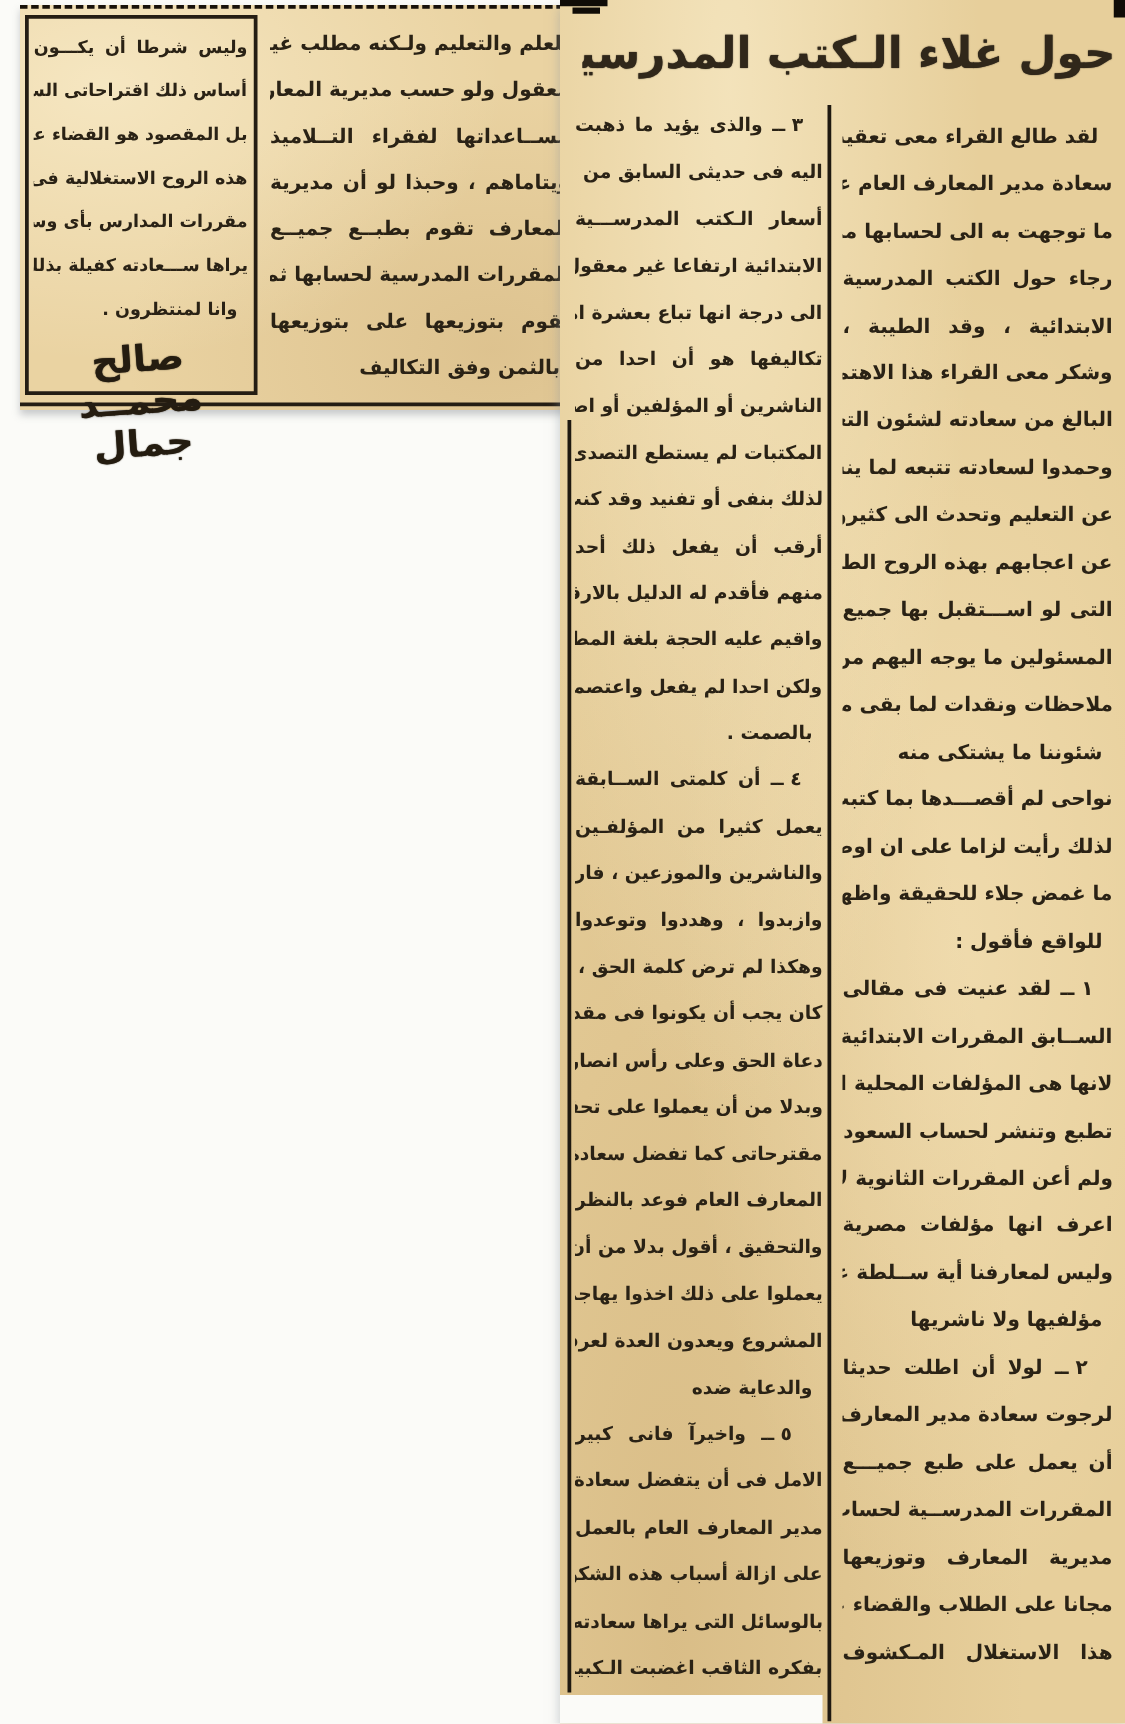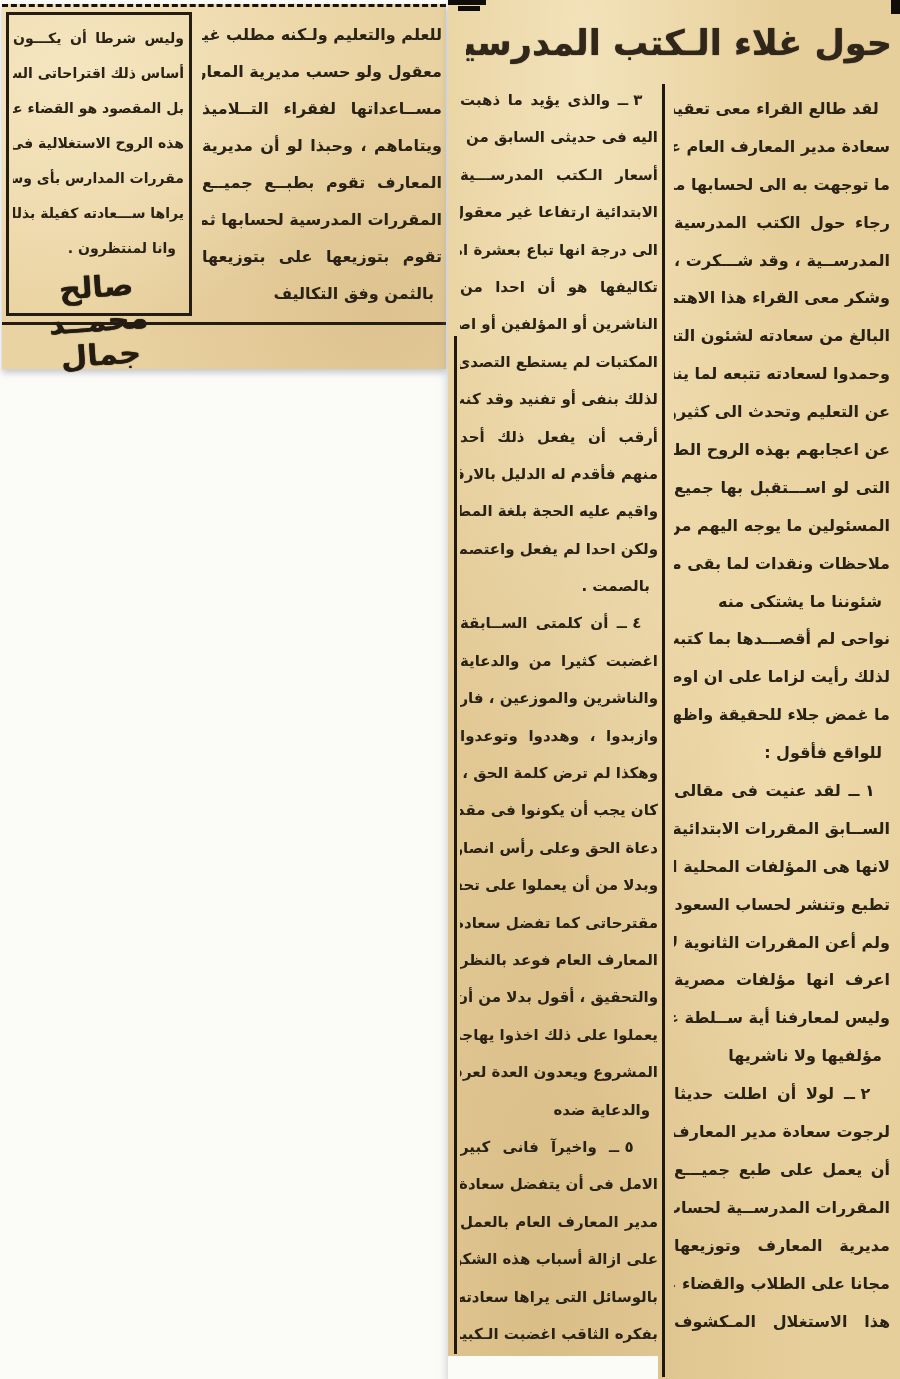--- a/index.html
+++ b/index.html
@@ -3,21 +3,21 @@
 <meta charset="utf-8">
 <style>
   html,body{margin:0;padding:0;background:#fbfbf8;}
   #page{
     position:relative;width:900px;height:1379px;overflow:hidden;
     background:#fbfbf8;direction:rtl;
     font-family:"DejaVu Sans",sans-serif;color:#261f15;
   }
   .clip{position:absolute;}
   .clip-left{
-    left:2px;top:4px;width:444px;height:365px;
+    left:16px;top:4px;width:444px;height:324px;
     background:
       radial-gradient(ellipse at 15% 20%, rgba(255,246,218,.55), transparent 60%),
       radial-gradient(ellipse at 85% 85%, rgba(176,136,76,.22), transparent 55%),
       #ead3a2;
     box-shadow:0 4px 6px rgba(140,145,150,.45);
   }
   .clip-main{
     left:448px;top:0;width:452px;height:1379px;
     background:
       radial-gradient(ellipse at 30% 5%, rgba(255,246,218,.5), transparent 45%),
@@ -113,21 +113,21 @@
         <div class="line">تكاليفها هو أن احدا من</div>
         <div class="line">الناشرين أو المؤلفين أو اصحاب</div>
         <div class="line">المكتبات لم يستطع التصدى</div>
         <div class="line">لذلك بنفى أو تفنيد وقد كنت</div>
         <div class="line">أرقب أن يفعل ذلك أحد</div>
         <div class="line">منهم فأقدم له الدليل بالارقام</div>
         <div class="line">واقيم عليه الحجة بلغة المطابع</div>
         <div class="line">ولكن احدا لم يفعل واعتصموا</div>
         <div class="line end">بالصمت .</div>
         <div class="line">&nbsp;&nbsp;٤ ــ أن كلمتى الســابقة</div>
-        <div class="line">اغضبت كثيرا من والدعاية</div>
+        <div class="line">يعمل كثيرا من المؤلفـين</div>
         <div class="line">والناشرين والموزعين ، فارغوا</div>
         <div class="line">وازبدوا ، وهددوا وتوعدوا</div>
         <div class="line">وهكذا لم ترض كلمة الحق ، من</div>
         <div class="line">كان يجب أن يكونوا فى مقدمة</div>
         <div class="line">دعاة الحق وعلى رأس انصاره</div>
         <div class="line">وبدلا من أن يعملوا على تحقيق</div>
         <div class="line">مقترحاتى كما تفضل سعادة مدير</div>
         <div class="line">المعارف العام فوعد بالنظر</div>
         <div class="line">والتحقيق ، أقول بدلا من أن</div>
         <div class="line">يعملوا على ذلك اخذوا يهاجمون</div>
@@ -138,21 +138,21 @@
         <div class="line">مدير المعارف العام بالعمل</div>
         <div class="line">على ازالة أسباب هذه الشكوى</div>
         <div class="line">بالوسائل التى يراها سعادته</div>
         <div class="line">بفكره الثاقب اغضبت الـكبير</div>
       </div>
     <div class="col colD">
         <div class="line">&nbsp;&nbsp;لقد طالع القراء معى تعقيب</div>
         <div class="line">سعادة مدير المعارف العام على</div>
         <div class="line">ما توجهت به الى لحسابها من</div>
         <div class="line">رجاء حول الكتب المدرسية</div>
-        <div class="line">المدرســية ، وقد شـــكرت ،</div>
+        <div class="line">الابتدائية ، وقد الطيبة ،</div>
         <div class="line">وشكر معى القراء هذا الاهتمام</div>
         <div class="line">البالغ من سعادته لشئون التعليم</div>
         <div class="line">وحمدوا لسعادته تتبعه لما ينشر</div>
         <div class="line">عن التعليم وتحدث الى كثيرون</div>
         <div class="line">عن اعجابهم بهذه الروح الطيبة</div>
         <div class="line">التى لو اســـتقبل بها جميع</div>
         <div class="line">المسئولين ما يوجه اليهم من</div>
         <div class="line">ملاحظات ونقدات لما بقى من</div>
         <div class="line end">شئوننا ما يشتكى منه</div>
         <div class="line">نواحى لم أقصـــدها بما كتبت</div>

